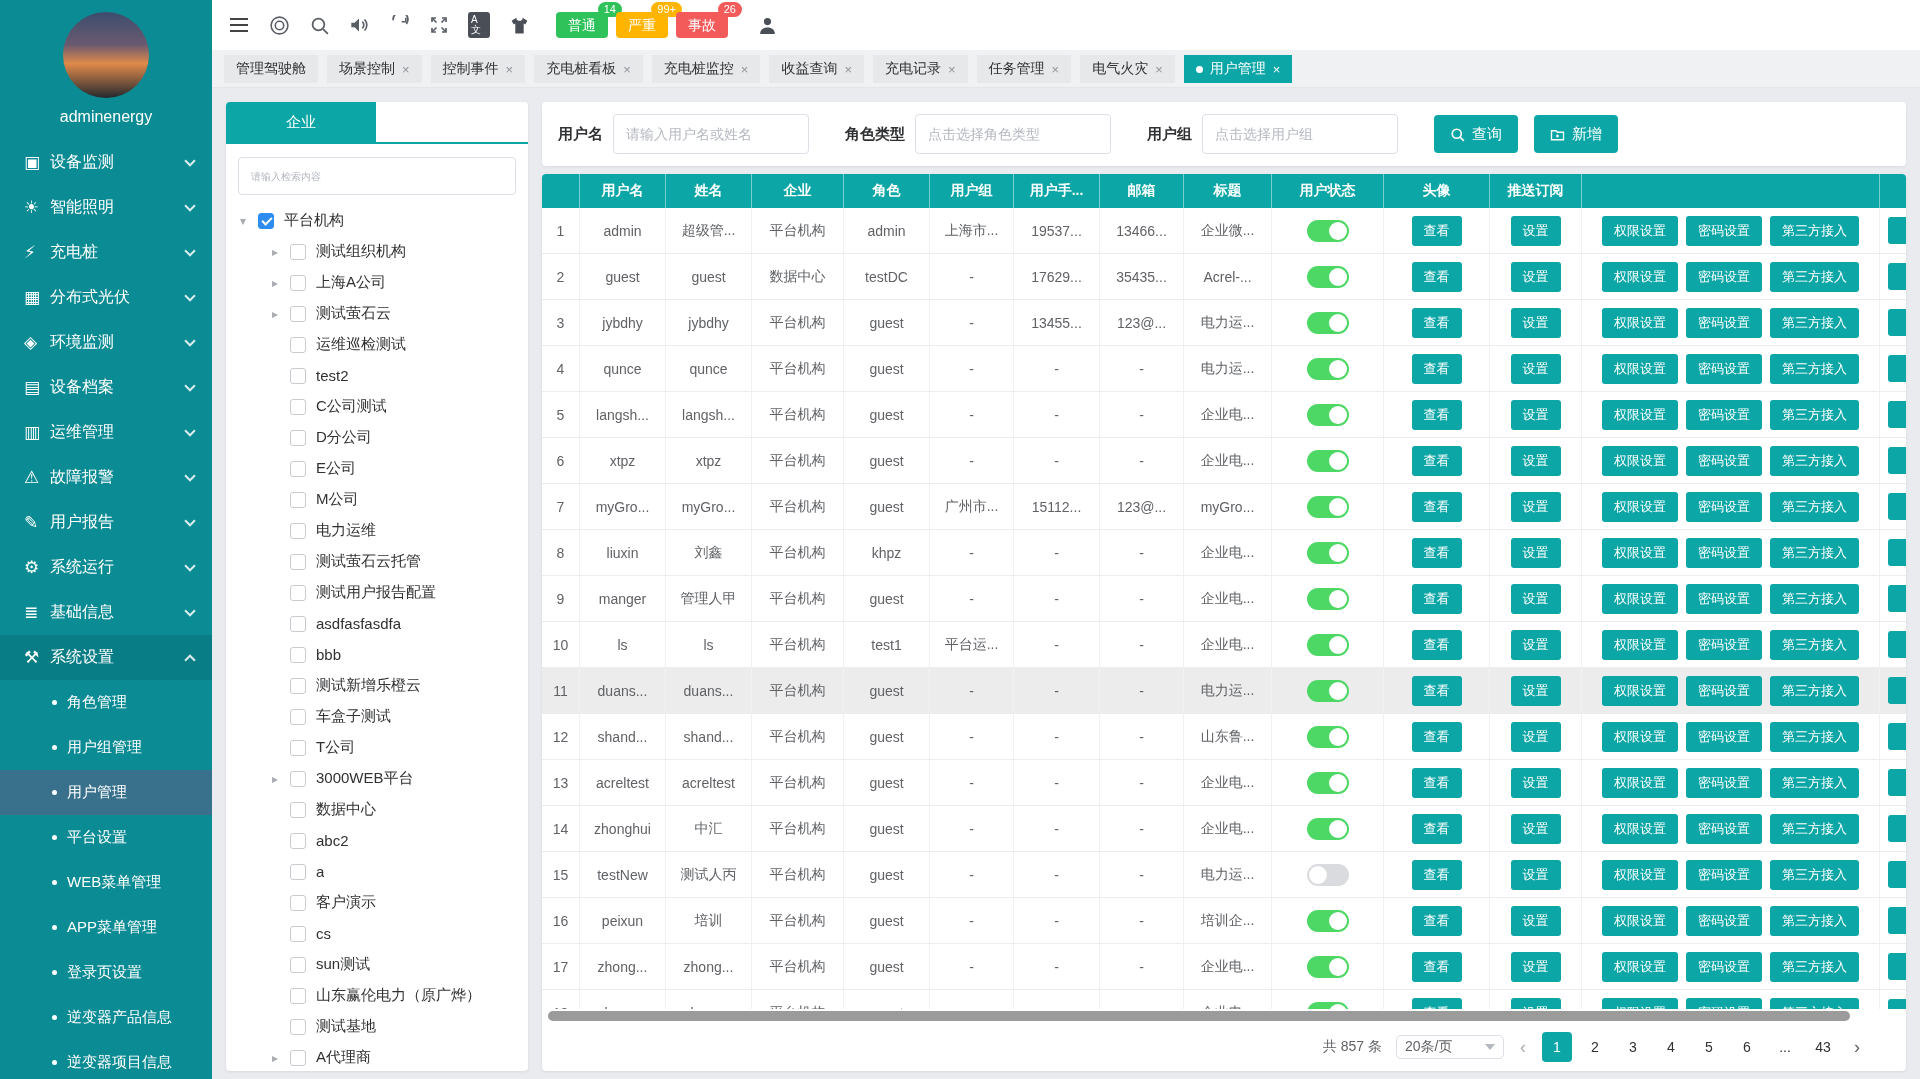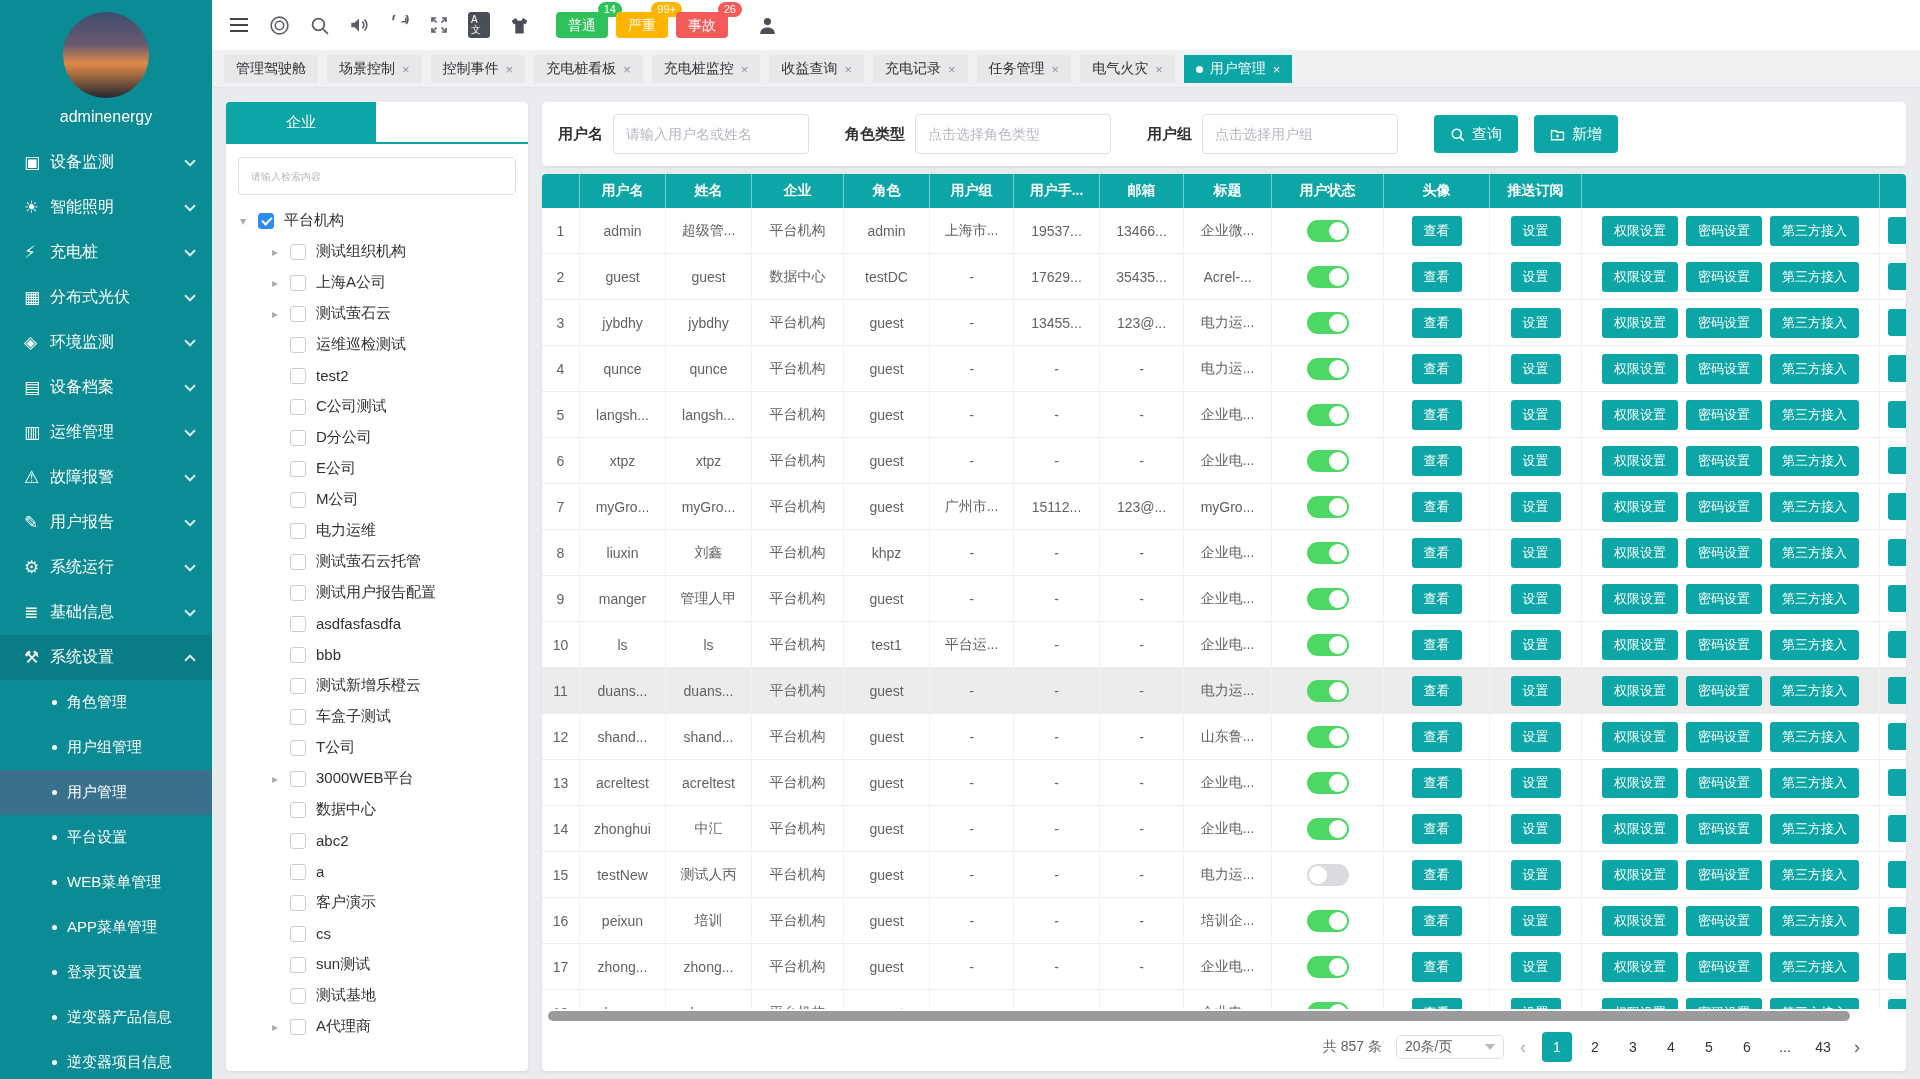--- a/index.html
+++ b/index.html
@@ -507,20 +507,25 @@
           <span class="cbx"></span>
           <span class="tree-label">cs</span>
         </div>
 
         <div class="tree-row child">
           <span class="tree-arrow"></span>
           <span class="cbx"></span>
           <span class="tree-label">sun测试</span>
         </div>
 
+        <div class="tree-row child">
+          <span class="tree-arrow"></span>
+          <span class="cbx"></span>
+          <span class="tree-label">山东赢伦电力（原广烨）</span>
+        </div>
 
         <div class="tree-row child">
           <span class="tree-arrow"></span>
           <span class="cbx"></span>
           <span class="tree-label">测试基地</span>
         </div>
 
         <div class="tree-row child">
           <span class="tree-arrow">▸</span>
           <span class="cbx"></span>

